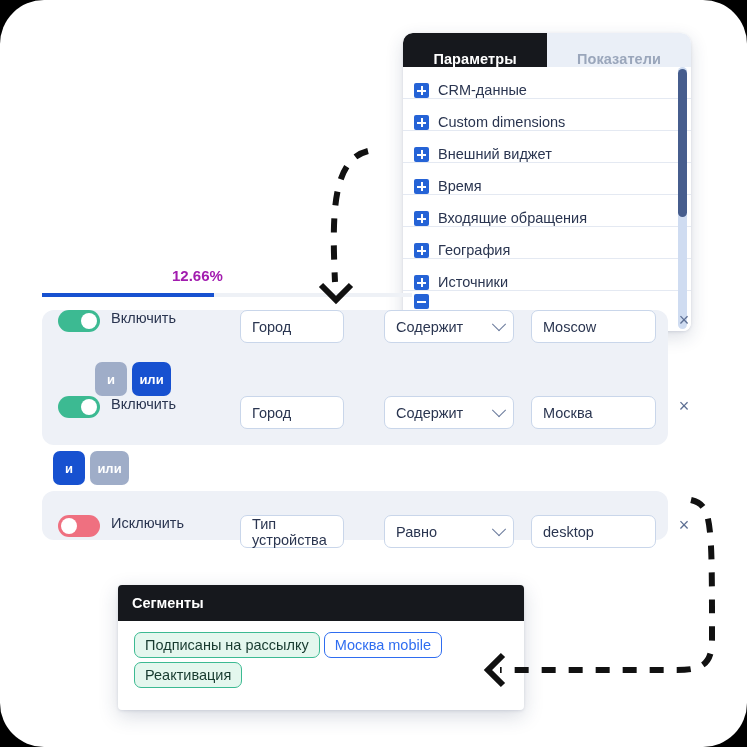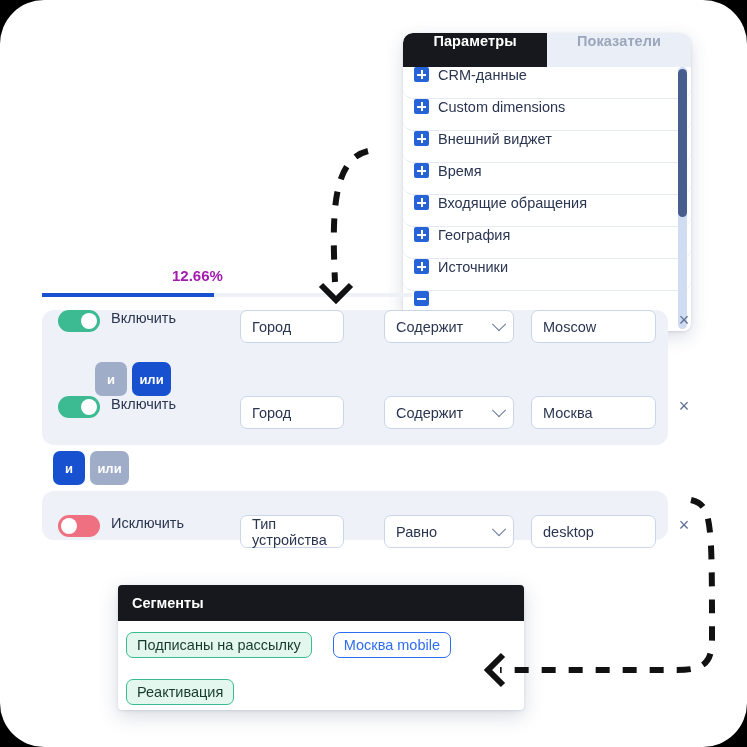--- a/index.html
+++ b/index.html
@@ -12,30 +12,30 @@
 
   
   .dim-panel{
     position:absolute;left:403px;top:33px;width:288px;height:298px;
     background:#ffffff;border-radius:10px 10px 8px 8px;
     box-shadow:0 6px 18px rgba(33,50,91,.16), 0 1px 3px rgba(33,50,91,.12);
     overflow:hidden;
   }
   .dim-tabs{display:flex;height:34px;}
   .dim-tab{
-    flex:0 0 50%;display:flex;align-items:flex-start;justify-content:center;
+    flex:0 0 50%;display:flex;align-items:flex-end;justify-content:center;
     font-size:14.5px;font-weight:bold;letter-spacing:.1px;
   }
   .dim-tab.active{background:#16181d;color:#ffffff;border-top-left-radius:9px;}
   .dim-tab.inactive{background:#eaeff7;color:#9aa6bb;border-top-right-radius:9px;}
   .dim-list{position:relative;height:264px;background:#fff;}
   .dim-row{
-    height:32px;display:flex;align-items:flex-start;gap:9px;
+    height:32px;display:flex;align-items:flex-end;gap:9px;
     padding-left:11px;border-bottom:1px solid #e4e9f2;box-sizing:border-box;
-    font-size:14.5px;color:#2a3550;border-radius:10px;
+    font-size:14.5px;color:#2a3550;
   }
   .plus-ico{
     width:15px;height:15px;border-radius:2px;background:#2563d6;
     position:relative;flex:0 0 15px;
   }
   .plus-ico:before,.plus-ico:after{
     content:"";position:absolute;background:#fff;
   }
   .plus-ico:before{left:3px;top:6.5px;width:9px;height:2px;}
   .plus-ico:after{top:3px;left:6.5px;height:9px;width:2px;}
@@ -102,21 +102,21 @@
   .seg.idle{background:#9fadc8;}
 
   
   .seg-card{
     position:absolute;left:118px;top:585px;width:406px;height:125px;
     background:#fff;border-radius:4px;overflow:hidden;
     box-shadow:0 6px 20px rgba(33,50,91,.18), 0 1px 3px rgba(33,50,91,.12);
   }
   .seg-head{height:36px;background:#16181d;display:flex;align-items:center;padding-left:14px;}
   .seg-head span{color:#fff;font-size:14.5px;font-weight:bold;}
-  .seg-body{padding:11px 8px;display:flex;flex-wrap:wrap;gap:21px;}
+  .seg-body{padding:11px 16px;display:flex;flex-wrap:wrap;gap:4px;}
   .chip{
     box-sizing:border-box;height:26px;display:flex;align-items:center;padding:0 10px;
     border-radius:7px;font-size:14.5px;white-space:nowrap;
   }
   .chip.green{background:#e4f7ee;border:1.4px solid #3cba92;color:#173a2f;}
   .chip.blue{background:#ffffff;border:1.4px solid #2f6df0;color:#2f6df0;}
 
   .arrows{position:absolute;left:0;top:0;width:747px;height:747px;pointer-events:none;}
 </style>
 </head>

